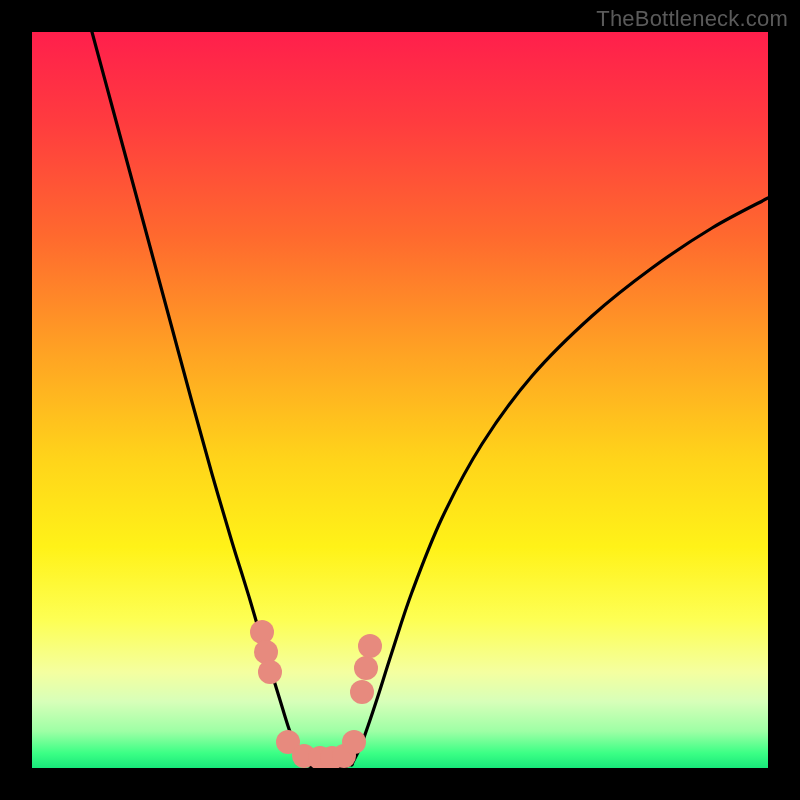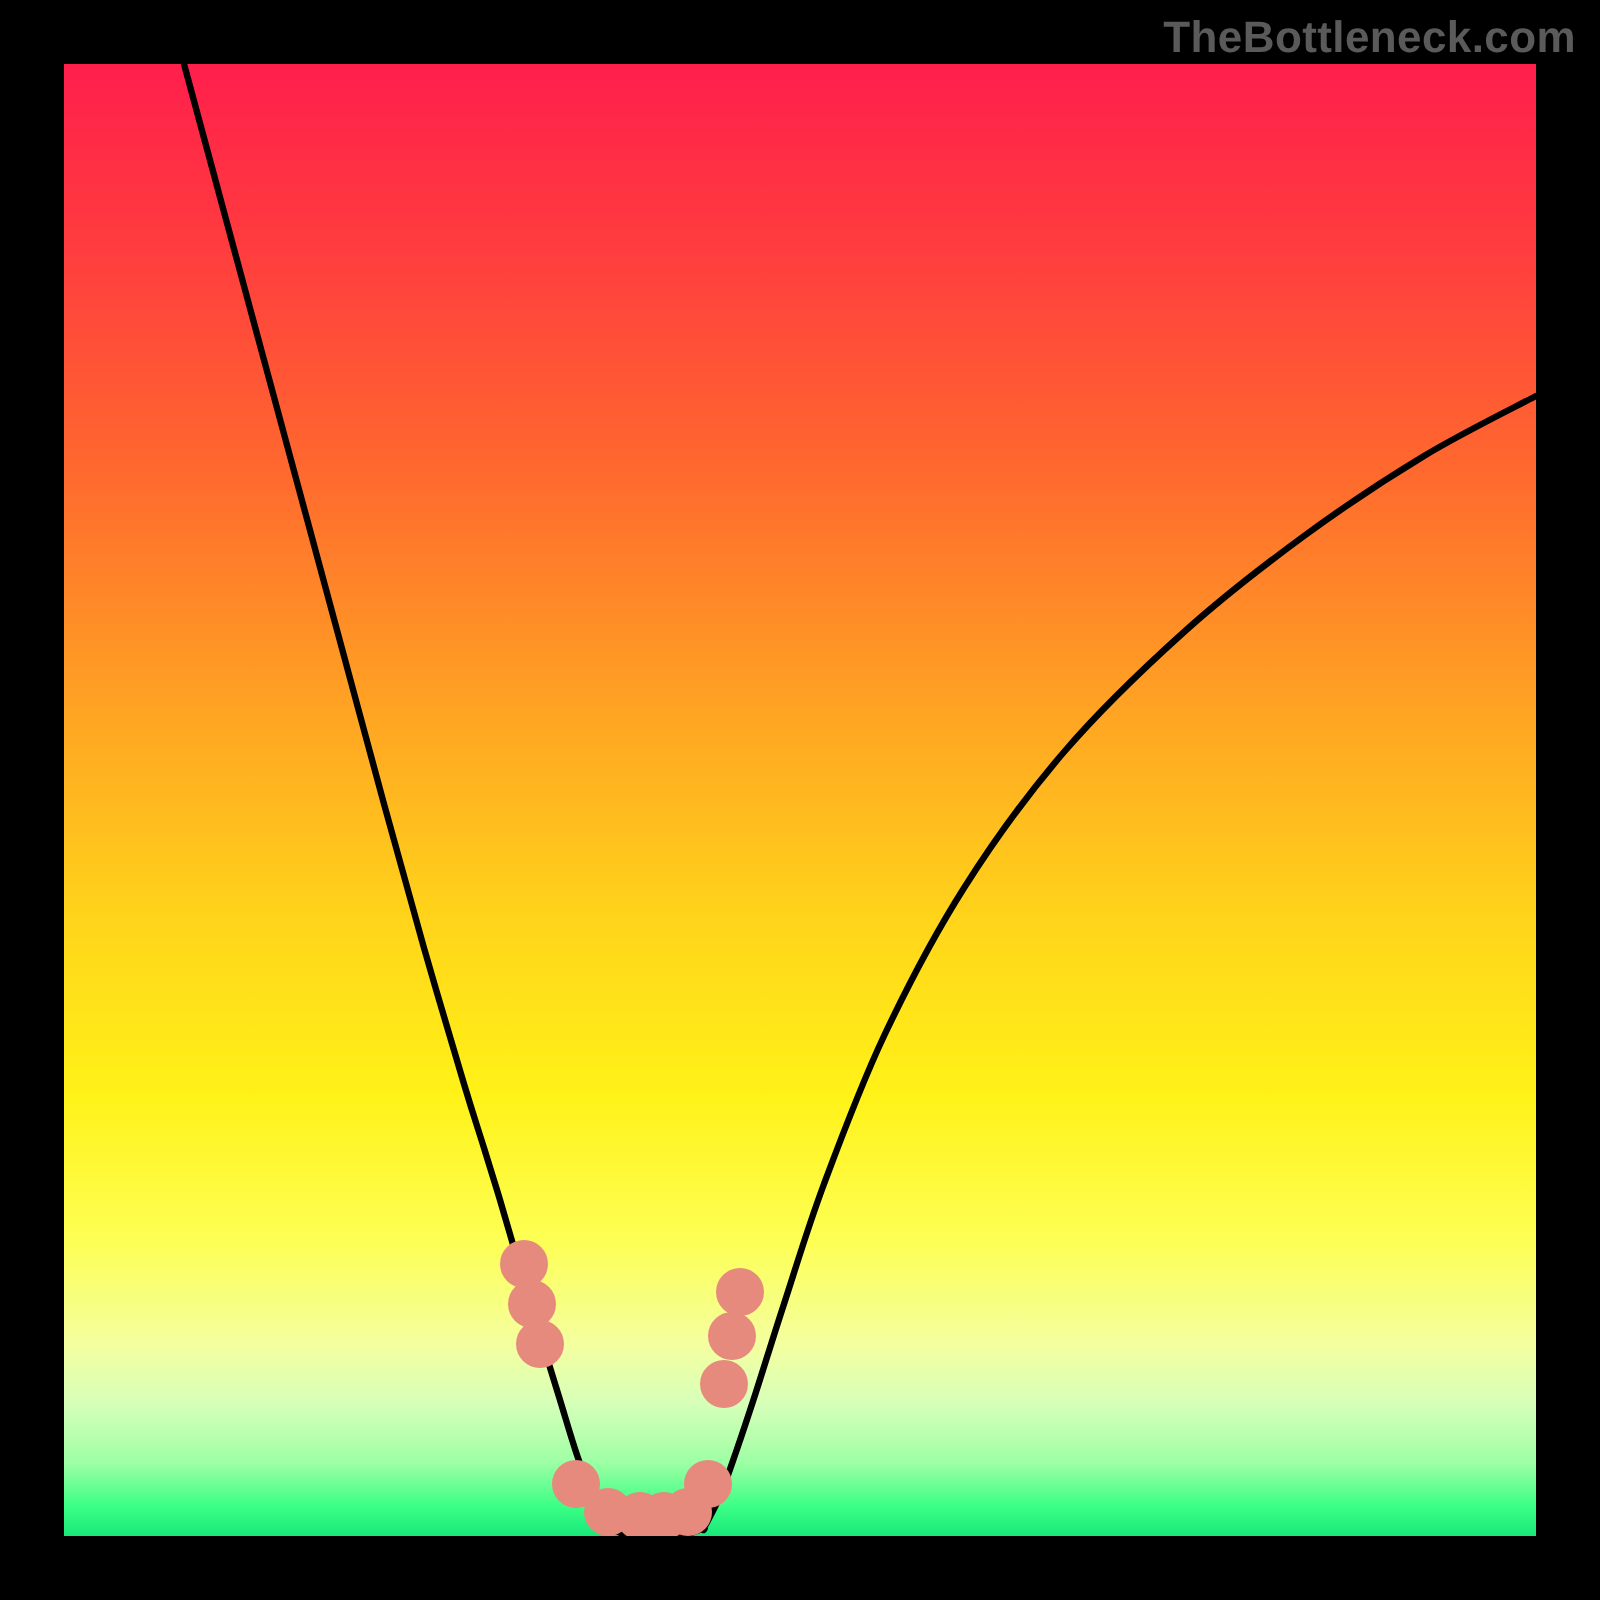--- a/index.html
+++ b/index.html
@@ -48,21 +48,21 @@
       #3bff85 98%,
       #18e87a 100%
     );
   }
   .watermark {
     position: absolute;
     top: 6px;
     right: 12px;
     color: #5a5a5a;
     font-size: 22px;
-    font-weight: 700;
+    font-weight: 400;
     letter-spacing: 0.2px;
     user-select: none;
   }
   svg.curves {
     position: absolute;
     left: 0;
     top: 0;
     width: 100%;
     height: 100%;
   }

